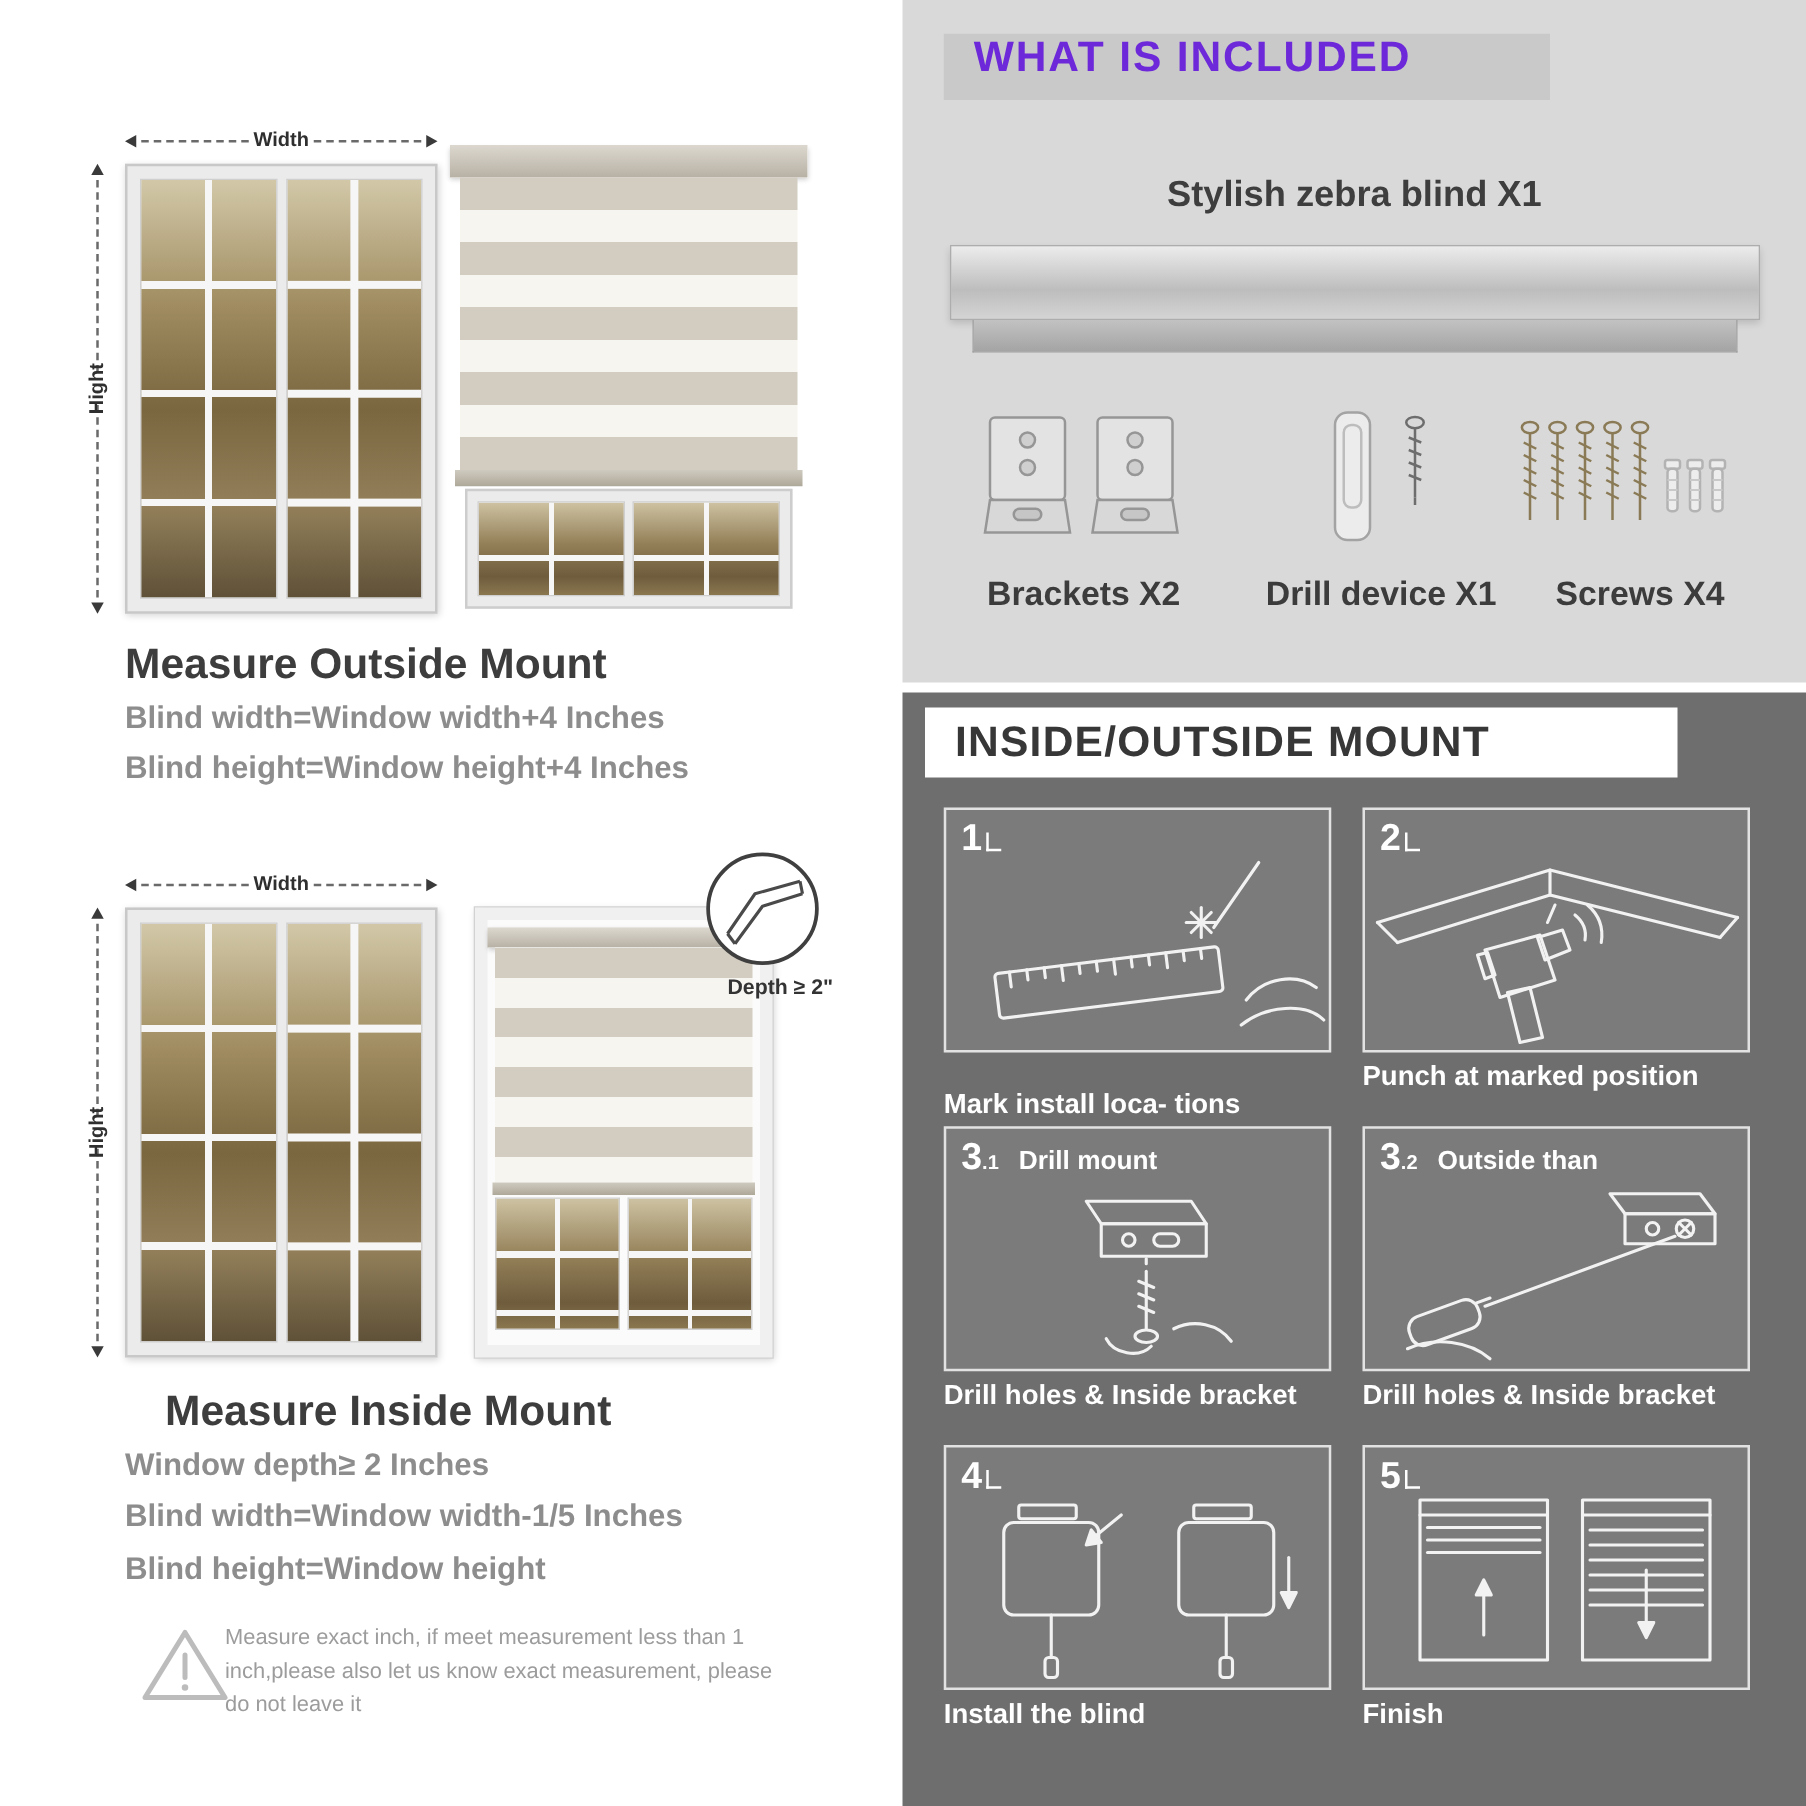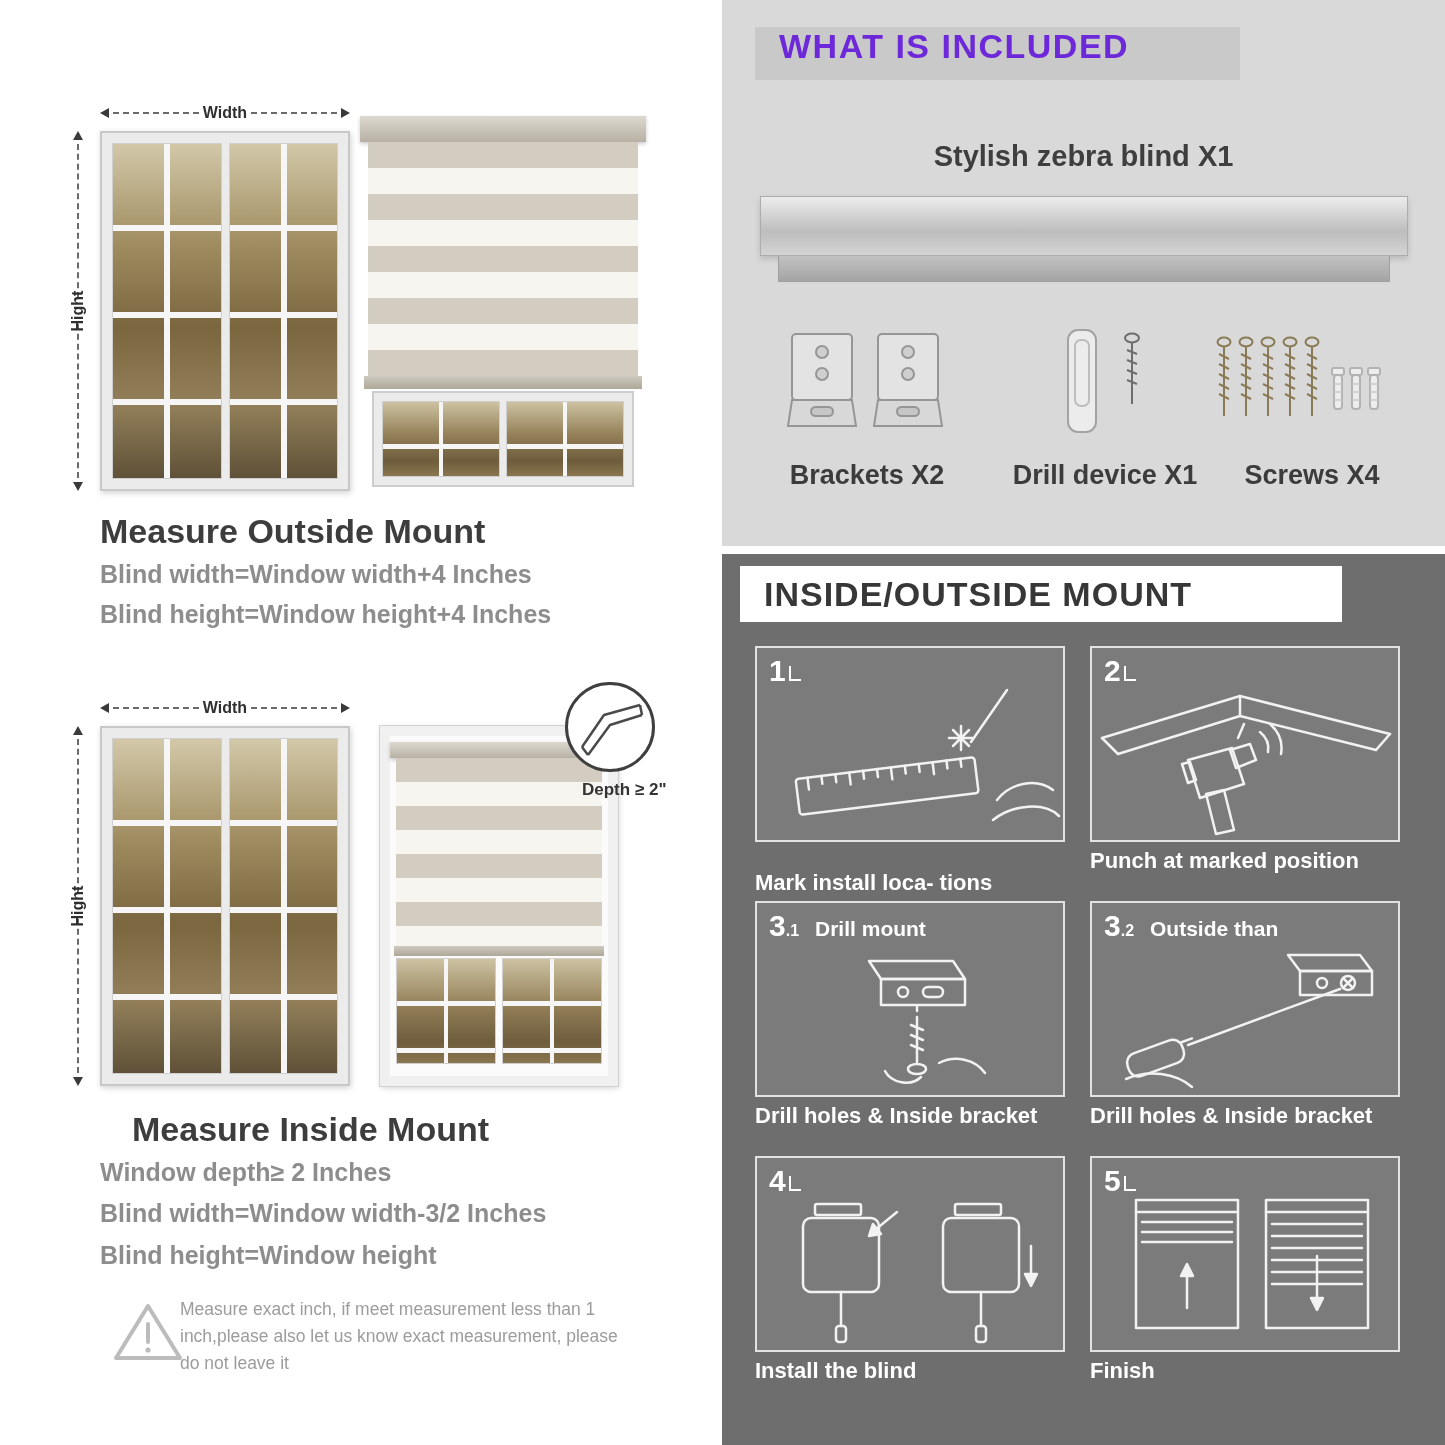--- a/index.html
+++ b/index.html
@@ -169,21 +169,21 @@
         <polyline points="20,70 42,40 74,30"></polyline>
         <line x1="14" y1="62" x2="20" y2="70"></line>
         <line x1="72" y1="20" x2="74" y2="30"></line>
       </g>
     </svg>
   </div>
   <div class="depth-label" style="left:582px; top:780px;">Depth ≥ 2"</div>
 
   <div class="section-title" style="left:100px; top:1110px;margin-left:32px;">Measure Inside Mount</div>
   <div class="formula" style="left:100px; top:1158px;">Window depth≥ 2 Inches</div>
-  <div class="formula" style="left:100px; top:1199px;">Blind width=Window width-3/2 Inches</div>
+  <div class="formula" style="left:100px; top:1199px;">Blind width=Window width-1/5 Inches</div>
   <div class="formula" style="left:100px; top:1241px;">Blind height=Window height</div>
 
   <div class="abs" style="left:112px; top:1300px;">
     <svg width="72" height="64" viewBox="0 0 72 64">
       <path d="M36,6 L68,58 L4,58 Z" fill="none" stroke="#bcbcbc" stroke-width="4" stroke-linejoin="round"></path>
       <line x1="36" y1="24" x2="36" y2="42" stroke="#bcbcbc" stroke-width="4" stroke-linecap="round"></line>
       <circle cx="36" cy="50" r="2.6" fill="#bcbcbc"></circle>
     </svg>
   </div>
   <div class="note-text" style="left:180px; top:1296px; width:452px;">Measure exact inch, if meet measurement less than 1 inch,please also let us know exact measurement, please do not leave it</div>

